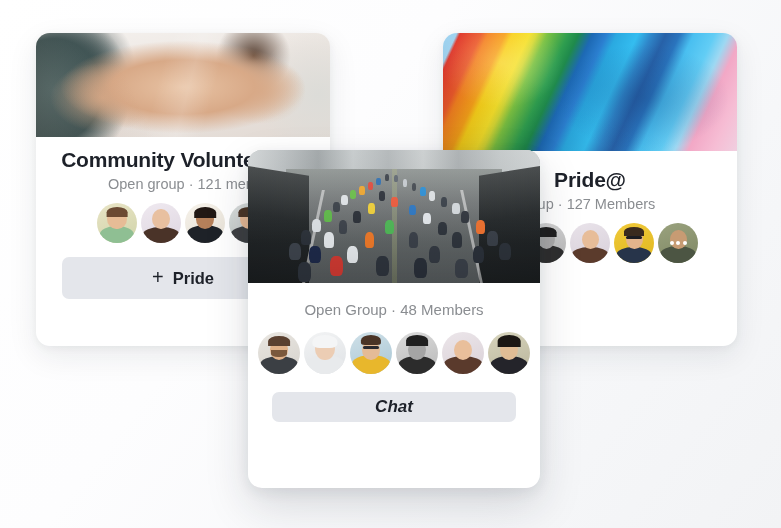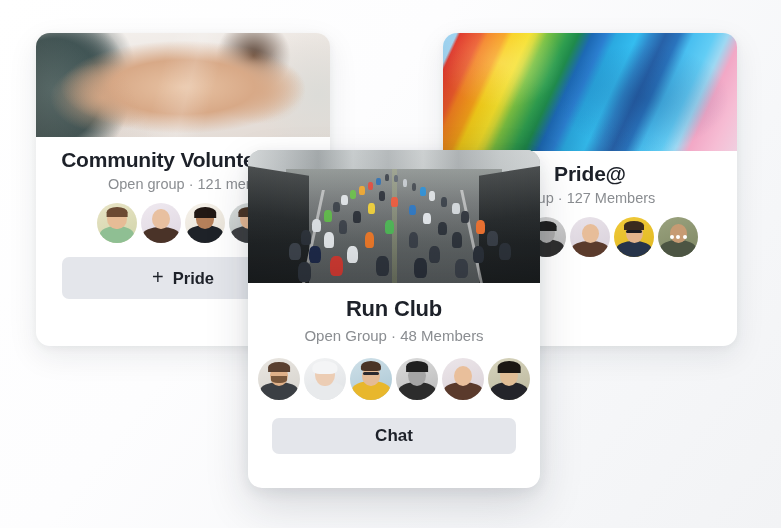--- a/index.html
+++ b/index.html
@@ -102,42 +102,42 @@
   #card-volunteering .avatar { width: 40px; height: 40px; margin: 0 2px; }
   #card-volunteering .btn-wrap { padding: 0 12px; margin-top: 14px; }
   #card-volunteering .action-btn { height: 42px; }
 
   
   #card-pride {
     left: 443px; top: 33px; width: 294px; height: 313px;
     z-index: 1;
   }
   #card-pride .cover { height: 118px; }
-  #card-pride .card-body { padding-top: 11px; }
+  #card-pride .card-body { padding-top: 17px; }
   #card-pride .group-meta { margin-top: 4px; }
   #card-pride .avatars { margin-top: 11px; height: 40px; }
   #card-pride .avatar { width: 40px; height: 40px; margin: 0 2px; }
   #card-pride .btn-wrap { padding: 0 12px; margin-top: 12px; }
   #card-pride .action-btn { height: 42px; }
 
   
   #card-runclub {
     left: 248px; top: 150px; width: 292px; height: 338px;
     z-index: 5;
     box-shadow: 0 18px 44px rgba(28,34,48,.15),
                 0 4px 14px rgba(28,34,48,.08);
   }
   #card-runclub .cover { height: 133px; }
   #card-runclub .card-body { padding-top: 13px; padding-left: 18px; padding-right: 18px; }
   #card-runclub .group-title { font-size: 22px; }
   #card-runclub .group-meta { margin-top: 5px; font-size: 15px; }
   #card-runclub .avatars { margin-top: 14px; height: 42px; }
   #card-runclub .avatar { width: 42px; height: 42px; margin: 0 2px; }
   #card-runclub .btn-wrap { padding: 0 6px; margin-top: 18px; }
-  #card-runclub .action-btn { height: 36px; font-size: 17px; }
+  #card-runclub .action-btn { height: 30px; font-size: 17px; font-style: italic; }
 
   
   
   .photo-hands {
     background:
       radial-gradient(ellipse 58% 62% at 50% 52%, #e8c3a4 0%, #d8a987 42%, rgba(200,150,120,0) 72%),
       radial-gradient(ellipse 26% 48% at 23% 62%, #c9a688 0%, rgba(201,166,136,0) 70%),
       radial-gradient(ellipse 22% 44% at 76% 56%, #d7b091 0%, rgba(215,176,145,0) 72%),
       radial-gradient(ellipse 30% 90% at 6% 55%, #536a6a 0%, #3f5556 55%, rgba(63,85,86,0) 88%),
       radial-gradient(ellipse 26% 80% at 96% 60%, #dcdcd8 0%, rgba(220,220,216,0) 80%),
@@ -392,21 +392,20 @@
         <div class="r" style="left:62%;top:72%;width:3.8%;height:13%;background:#343a43"></div>
         <div class="r" style="left:28%;top:80%;width:4.4%;height:15%;background:#d33b33"></div>
         <div class="r" style="left:44%;top:80%;width:4.3%;height:15%;background:#2f353e"></div>
         <div class="r" style="left:57%;top:81%;width:4.3%;height:15%;background:#2a303a"></div>
         <div class="r" style="left:71%;top:82%;width:4.2%;height:14%;background:#3b414a"></div>
         <div class="r" style="left:17%;top:84%;width:4.5%;height:15%;background:#2e343d"></div>
       </div>
     </div>
 
     <div class="card-body">
-      <div class="group-title">Run Club</div>
       <div class="group-meta">Open Group · 48 Members</div>
 
       <div class="avatars">
         <div class="avatar">
           <div class="face">
             <div class="bg" style="background:linear-gradient(160deg,#e9e6e1,#d5d2cc)"></div>
             <div class="bdy" style="bottom:0;width:90%;height:42%;background:#3b3f44"></div>
             <div class="hd" style="left:28%;top:16%;width:44%;height:50%;background:#e0b189"></div>
             <div class="hr" style="top:9%;width:52%;height:24%;background:#5a4030"></div>
             <div style="position:absolute;left:32%;top:44%;width:36%;height:16%;background:#7a583c;border-radius:0 0 45% 45%"></div>

